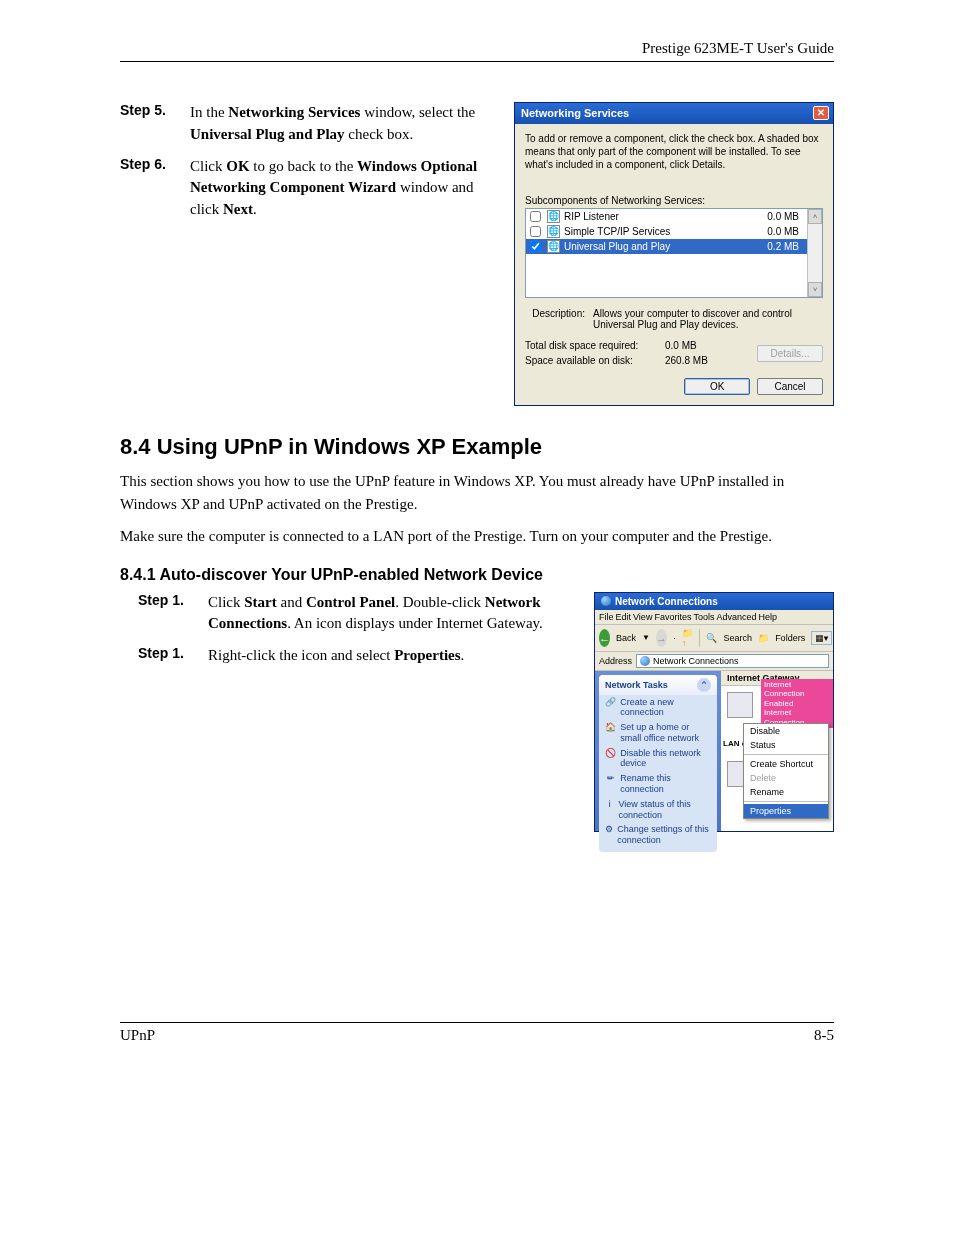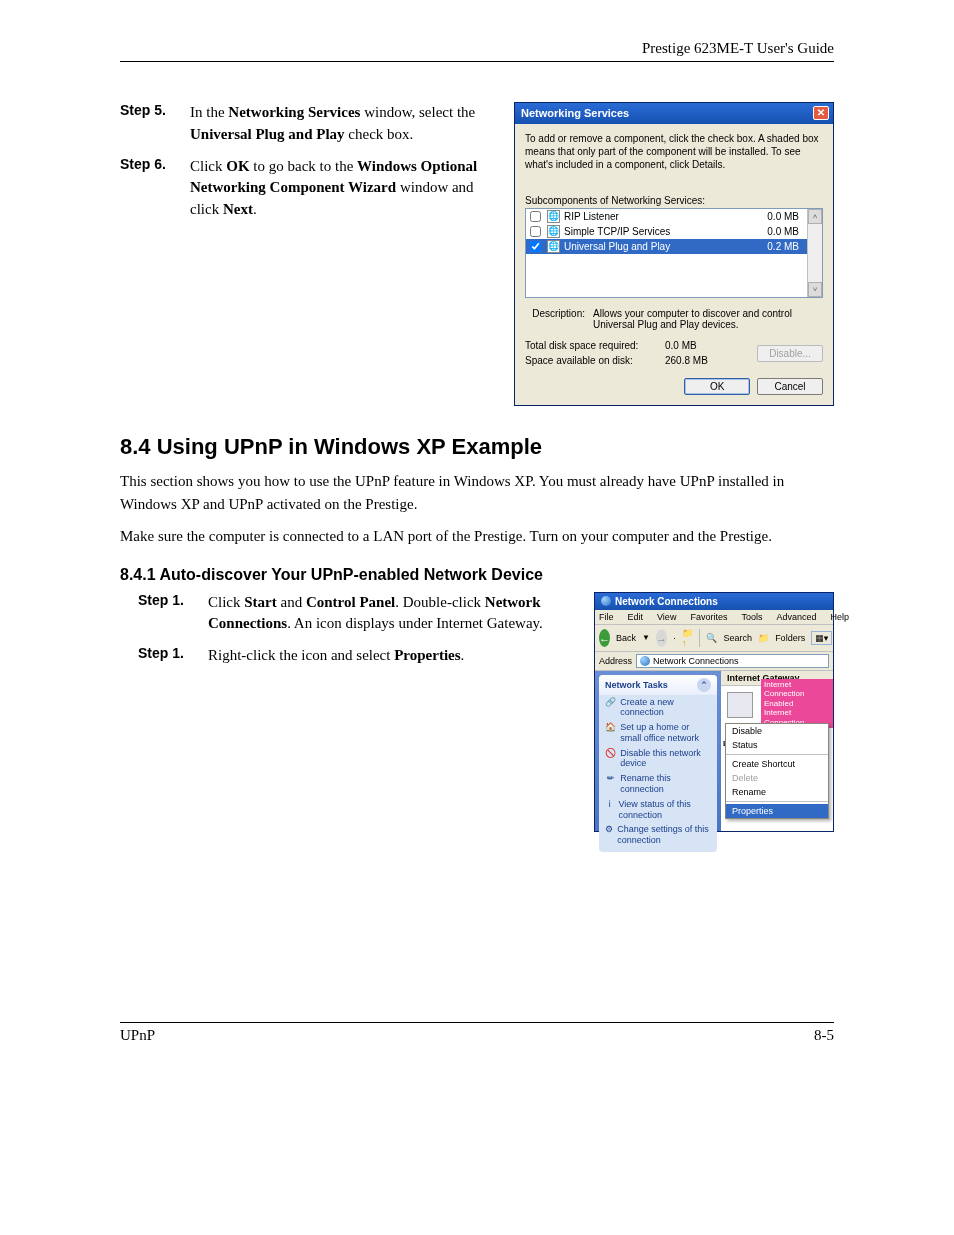--- a/index.html
+++ b/index.html
@@ -125,21 +125,21 @@
     background: #fff;
   }
   .win-title {
     background: linear-gradient(#2a6bd6, #1651b0);
     color: #fff;
     padding: 3px 6px;
     font-weight: bold;
     font-size: 10px;
     display:flex; align-items:center; gap:4px;
   }
-  .win-menu { background:#ece9d8; padding: 2px 4px; border-bottom:1px solid #c0c0c0; display:flex; gap:14px; color:#000;}
+  .win-menu { background:#ece9d8; padding: 2px 4px; border-bottom:1px solid #c0c0c0; display:flex; gap:2px; color:#000;}
   .win-tb { background:#ece9d8; padding:3px 4px; border-bottom:1px solid #c0c0c0; display:flex; align-items:center; gap:6px; color:#000;}
   .tb-ico { width:18px; height:18px; border-radius:50%; display:inline-flex; align-items:center; justify-content:center; font-size:11px; }
   .tb-back { background:#3c9c3c; color:#fff; }
   .tb-grey { background:#d8d8d8; color:#888; }
   .win-addr { background:#ece9d8; padding:2px 4px; border-bottom:1px solid #c0c0c0; display:flex; align-items:center; gap:4px; color:#000;}
   .addr-box { flex:1; background:#fff; border:1px solid #7f9db9; padding:1px 3px; display:flex; align-items:center; gap:3px; }
   .win-body { display:flex; height:160px; }
   .side {
     width: 126px;
     background: linear-gradient(#6b8fd6, #4b74c4);
@@ -164,21 +164,21 @@
   .chev { width:14px; height:14px; border-radius:50%; background:#c8d6f0; color:#3a5fa3; text-align:center; line-height:14px; font-size:9px;}
   .side-item { display:flex; gap:4px; padding:2px 6px; line-height:1.2; color:#1b3f8a; }
   .side-item .ti { width:12px; text-align:center; }
   .main-pane { flex:1; background:#fff; position:relative; padding:0; overflow:hidden;}
   .cat-hdr { background:#ece9d8; border-bottom:1px solid #c0c0c0; padding:2px 6px; font-weight:bold; font-size:9px; }
   .conn-ico { width:26px; height:26px; margin:6px; border:1px solid #999; background:#e8e8f0; display:inline-block; position:relative;}
   .conn-lbl { position:absolute; left:40px; top:8px; background:#ec4899; color:#fff; padding:1px 3px; font-size:8px; line-height:1.2; }
   .lan-lbl { position:absolute; left:2px; top:68px; font-size:8px; font-weight:bold; white-space:nowrap;}
   .ctx {
     position:absolute; right:4px; top:52px;
-    width:104px;
+    width:86px;
     background:#fff; border:1px solid #8a867a;
     box-shadow: 2px 2px 3px rgba(0,0,0,.3);
     font-size:9px;
   }
   .ctx div { padding:2px 6px; }
   .ctx .dis { color:#a0a0a0; }
   .ctx .sep { height:1px; background:#c0c0c0; margin:2px 0; padding:0;}
   .ctx .hi { background:#316ac5; color:#fff; }
   .globe { width:10px; height:10px; border-radius:50%; background:radial-gradient(circle at 30% 30%,#9fd4ff,#2f72c0); display:inline-block;}
 </style>
@@ -250,21 +250,21 @@
             <div class="space-table">
               <div>
                   <span class="k">Total disk space required:</span>
                   <span>0.0 MB</span>
                 </div>
               <div>
                   <span class="k">Space available on disk:</span>
                   <span>260.8 MB</span>
                 </div>
             </div>
-            <span class="xp-btn dis">Disable...</span>
+            <span class="xp-btn dis">Details...</span>
           </div>
           <div class="dlg-actions">
             <span class="xp-btn def">OK</span>
             <span class="xp-btn">Cancel</span>
           </div>
         </div>
       </div>
     </div>
   </div>
 

